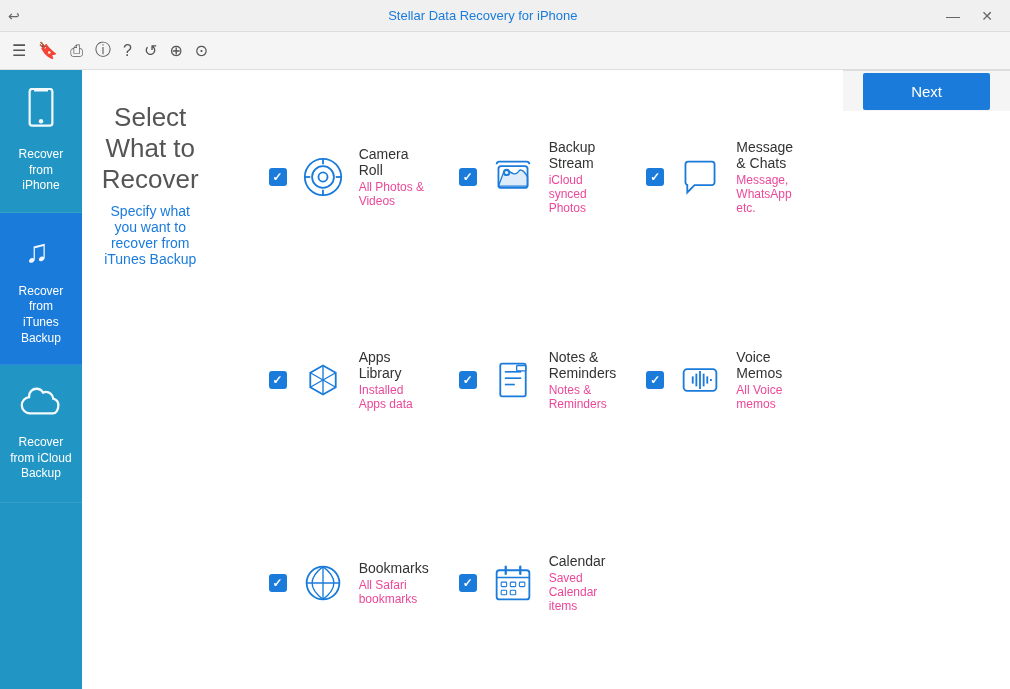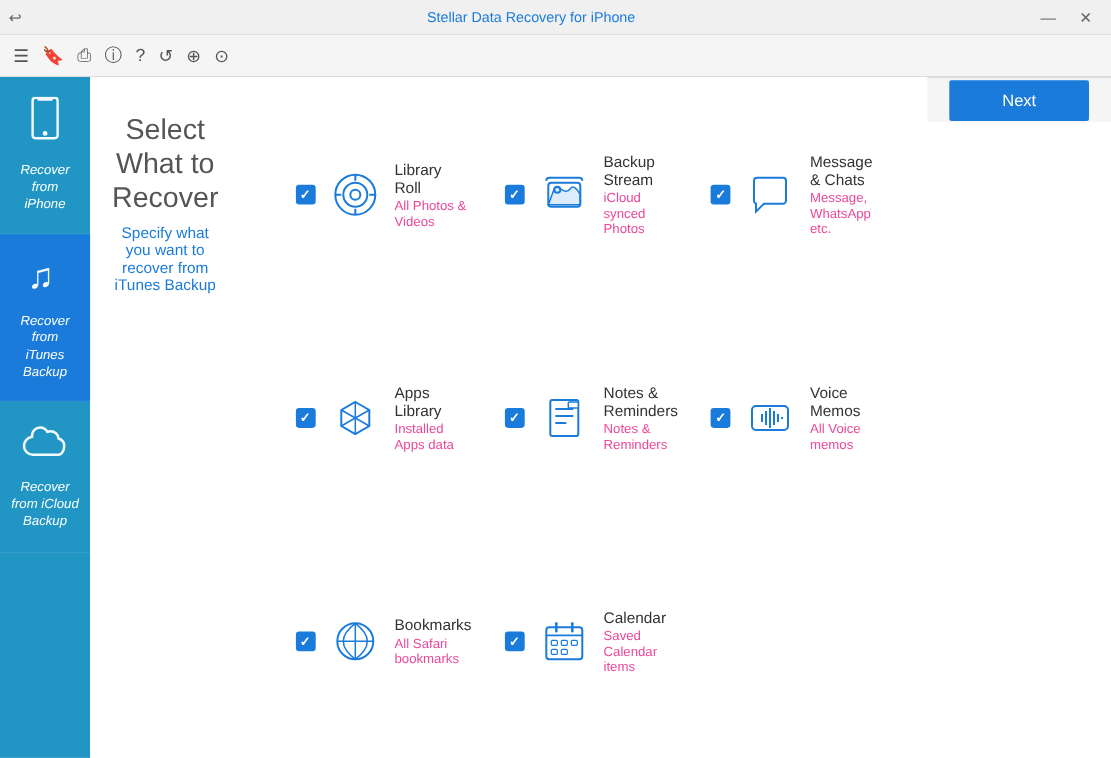--- a/index.html
+++ b/index.html
@@ -25,21 +25,21 @@
     .toolbar-icon { font-size: 16px; color: #555; cursor: pointer; }
 
     
     .main-layout { display: flex; height: calc(689px - 70px); }
 
     
     .sidebar { width: 133px; background: #2196c4; display: flex; flex-direction: column; }
     .sidebar-item {
       display: flex; flex-direction: column; align-items: center; justify-content: center;
       padding: 18px 10px; cursor: pointer; color: white; text-align: center;
-      min-height: 138px; border-bottom: 1px solid rgba(255,255,255,0.1); font-style: italic;
+      min-height: 138px; border-bottom: 1px solid rgba(255,255,255,0.1);
     }
     .sidebar-item.active { background: #1a7bdb; }
     .sidebar-icon { font-size: 36px; margin-bottom: 8px; opacity: 0.95; }
     .sidebar-label { font-size: 12px; line-height: 1.3; color: white; }
 
     
     .content { flex: 1; background: white; display: flex; flex-direction: row; }
 
     
     .content-header { text-align: center; padding: 32px 20px 20px; }
@@ -151,21 +151,21 @@
             <circle cx="22" cy="22" r="20" stroke="#1a7bdb" stroke-width="2" fill="none"></circle>
             <circle cx="22" cy="22" r="12" stroke="#1a7bdb" stroke-width="2" fill="none"></circle>
             <circle cx="22" cy="22" r="5" stroke="#1a7bdb" stroke-width="2" fill="none"></circle>
             <line x1="22" y1="2" x2="22" y2="8" stroke="#1a7bdb" stroke-width="2"></line>
             <line x1="22" y1="36" x2="22" y2="42" stroke="#1a7bdb" stroke-width="2"></line>
             <line x1="2" y1="22" x2="8" y2="22" stroke="#1a7bdb" stroke-width="2"></line>
             <line x1="36" y1="22" x2="42" y2="22" stroke="#1a7bdb" stroke-width="2"></line>
           </svg>
         </div>
         <div class="recover-text-wrap">
-          <div class="recover-name">Library Roll</div>
+          <div class="recover-name">Camera Roll</div>
           <div class="recover-desc">All Photos &amp; Videos</div>
         </div>
       </div>
 
       <div class="recover-item">
         <div class="recover-checkbox checked"></div>
         <div class="recover-icon-wrap">
           <svg viewBox="0 0 44 44" fill="none" xmlns="http://www.w3.org/2000/svg">
             <rect x="6" y="10" width="32" height="24" rx="3" stroke="#1a7bdb" stroke-width="2" fill="none"></rect>
             <path d="M12 16 C16 10 22 24 28 16 C32 10 38 22 38 22 L38 32 L6 32 Z" fill="#1a7bdb" fill-opacity="0.15" stroke="#1a7bdb" stroke-width="1.5"></path>

